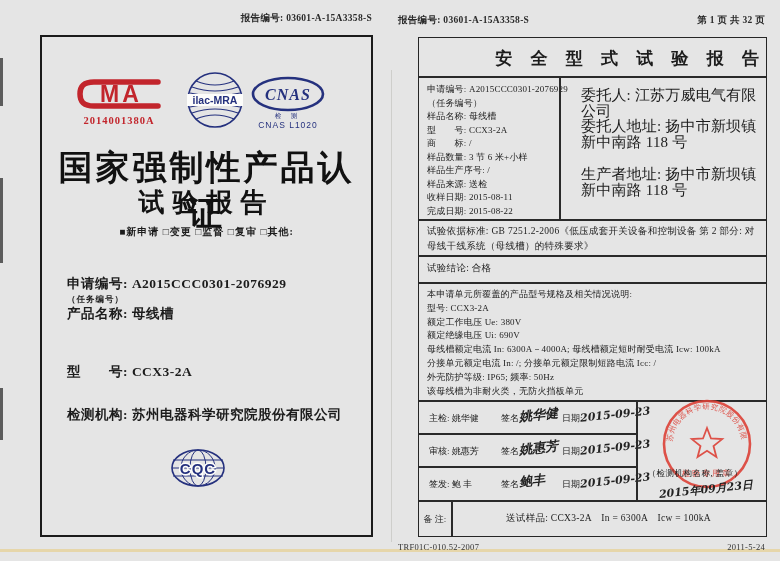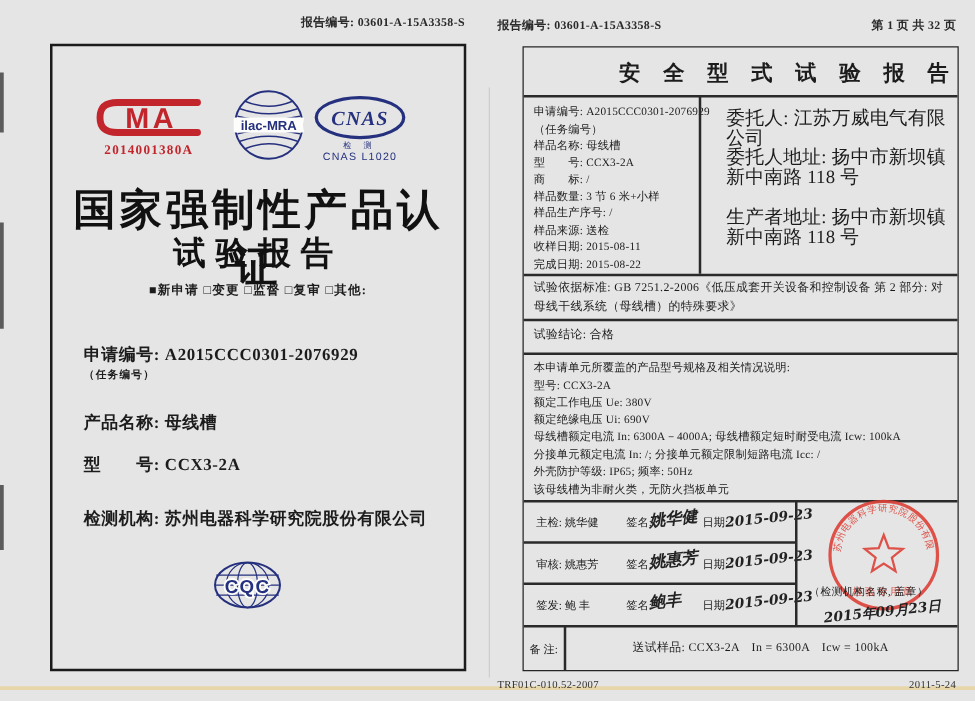--- a/index.html
+++ b/index.html
@@ -94,21 +94,21 @@
     <div class="abs p1-title l1" style="top:108px;">国家强制性产品认证</div>
     <div class="abs p1-title l2" style="top:148px;">试验报告</div>
     <div class="abs p1-check" style="top:188px;">■新申请  □变更  □监督  □复审  □其他:</div>
 
     <div class="abs p1-field" style="left:25px;top:238px;">
       <span>申请编号:</span>
       <span class="val">A2015CCC0301-2076929</span>
     </div>
     <div class="abs p1-note" style="left:25px;top:257px;">（任务编号）</div>
 
-    <div class="abs p1-field" style="left:25px;top:292px;">
+    <div class="abs p1-field" style="left:25px;top:268px;">
       <span>产品名称:</span>
       <span class="val">母线槽</span>
     </div>
 
     <div class="abs p1-field" style="left:25px;top:326px;">
       <span>型　　号:</span>
       <span class="val">CCX3-2A</span>
     </div>
 
     <div class="abs p1-field" style="left:25px;top:369px;">

